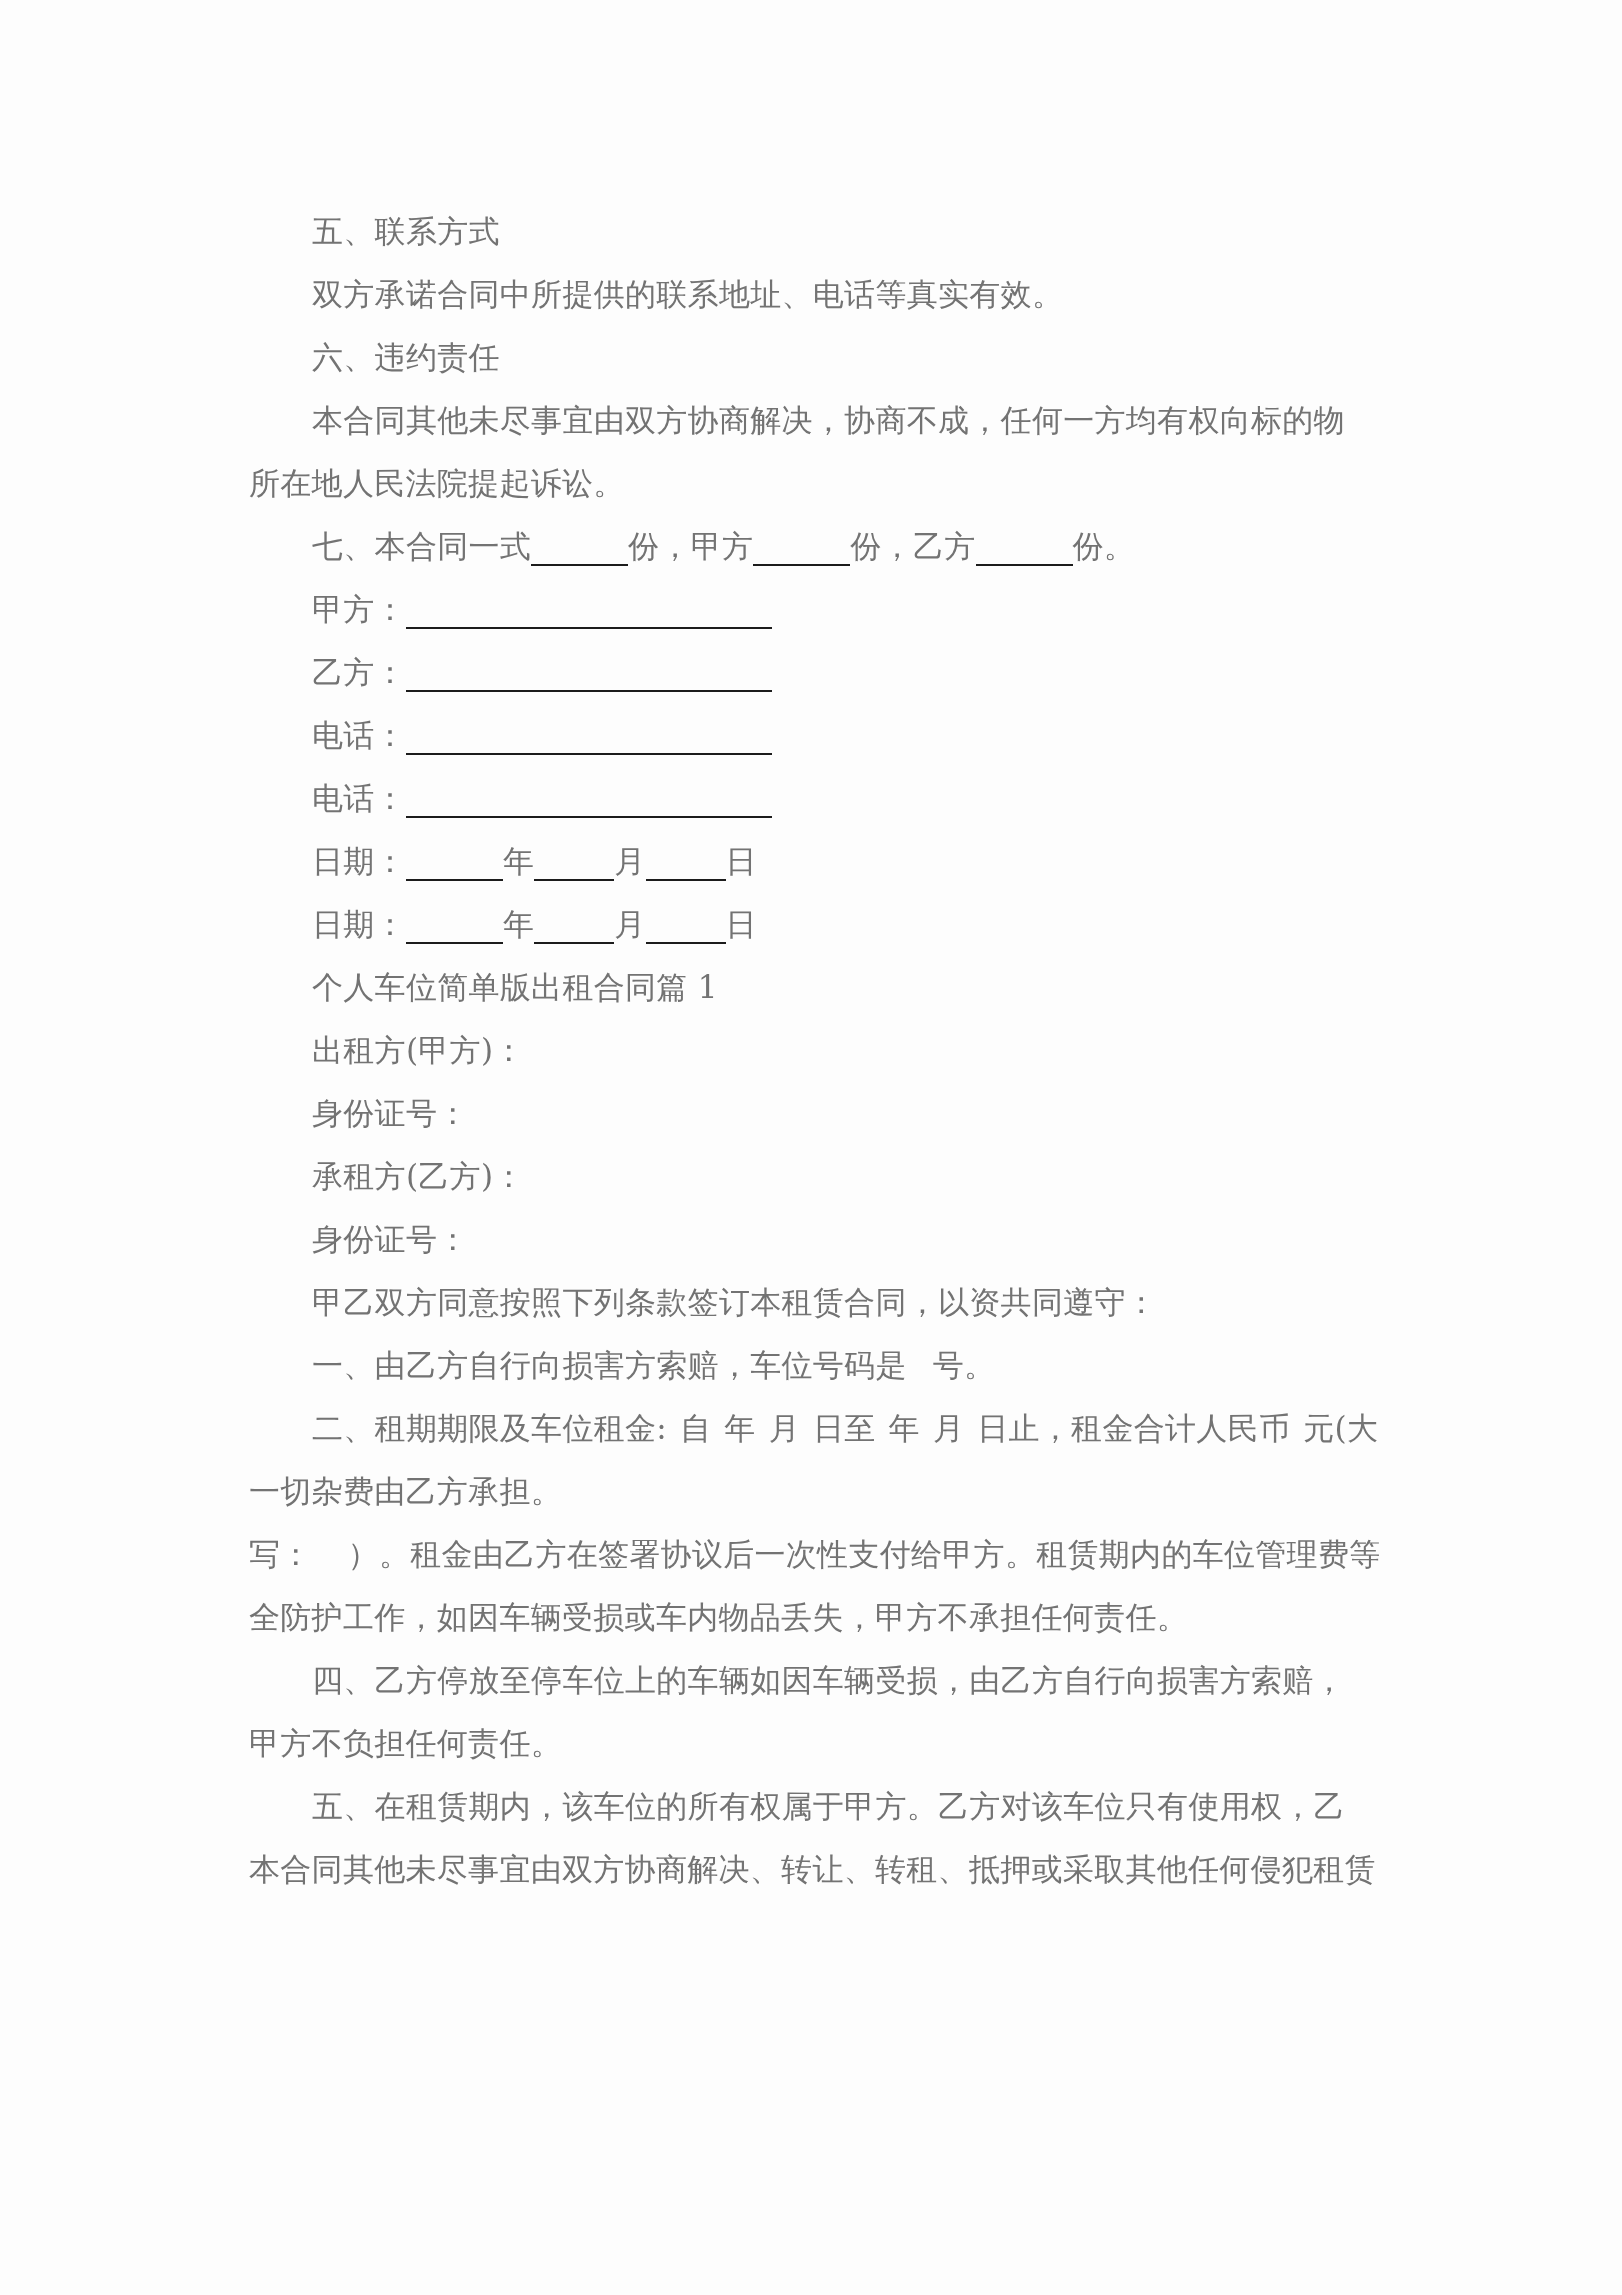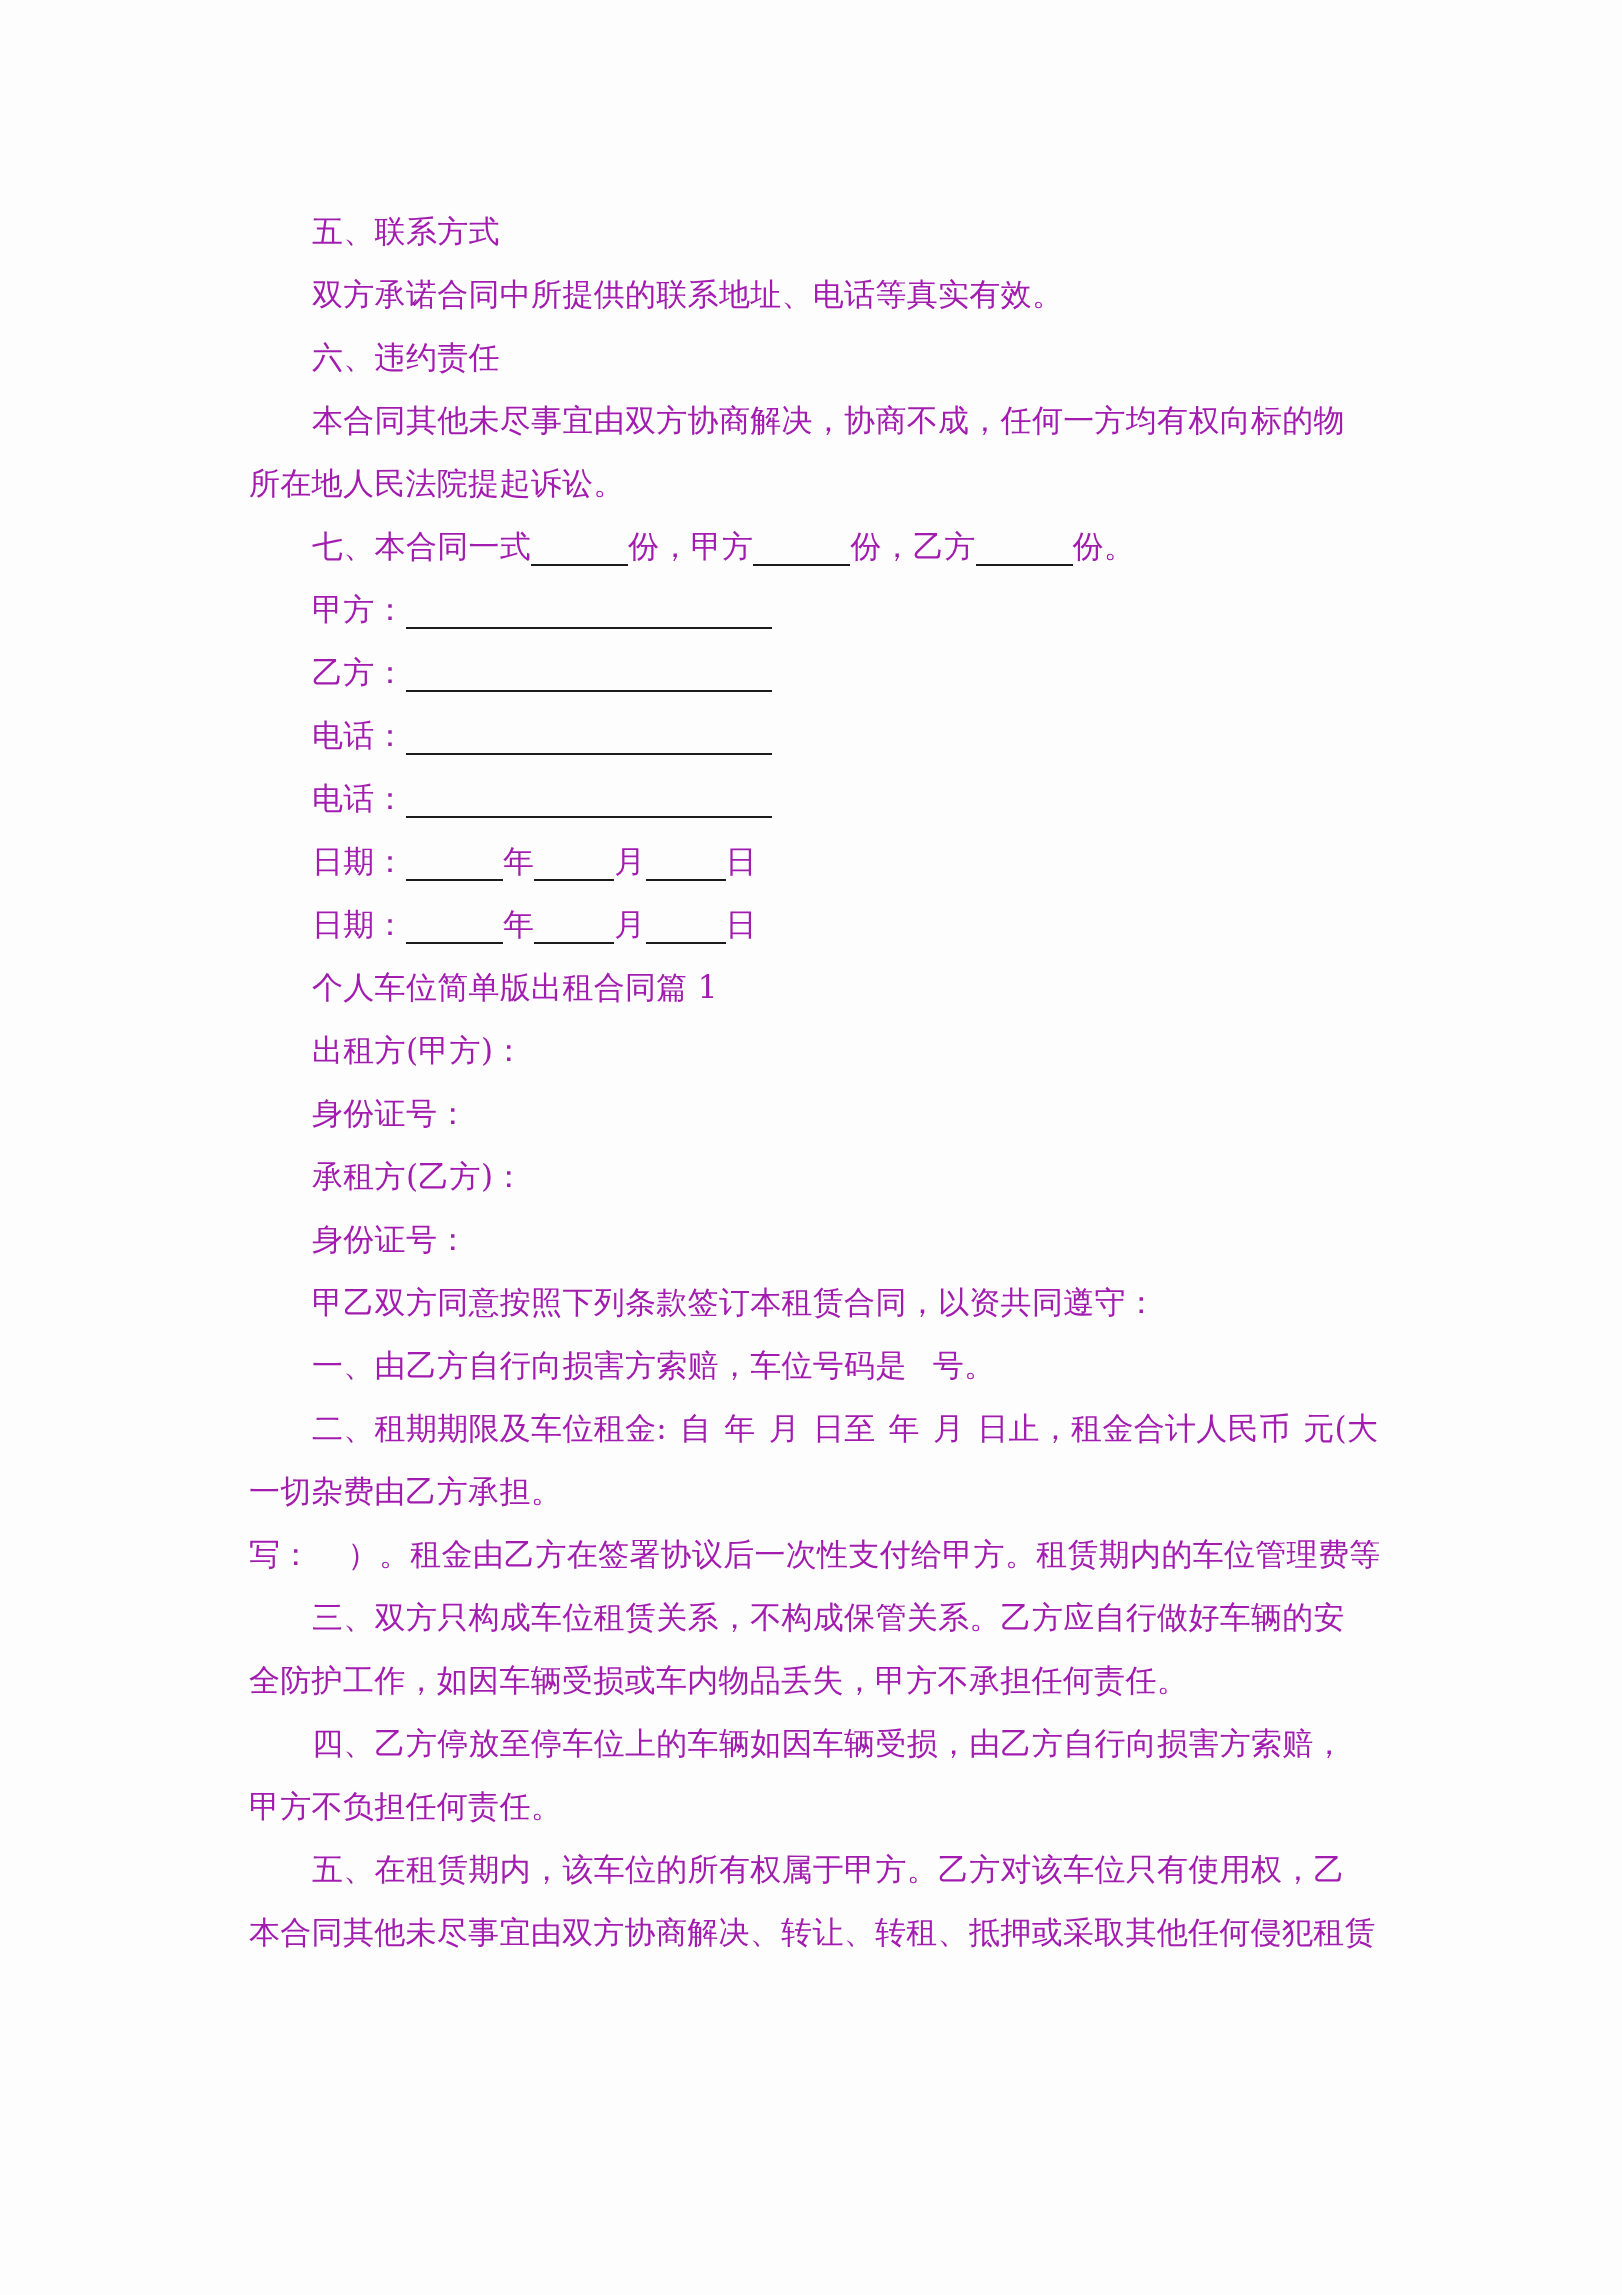--- a/index.html
+++ b/index.html
@@ -23,21 +23,21 @@
   }
   .doc-body {
     position: absolute;
     left: 249px;
     top: 200px;
     width: 1126px;
   }
   .line {
     font-family: "DejaVu Serif", "Liberation Serif", serif;
     font-size: 31px;
-    color: #a21caf;
+    color: #737373;
     line-height: 63px;
     height: 63px;
     white-space: nowrap;
     letter-spacing: 0.3px;
   }
   .line.indent {
     padding-left: 63px;
   }
   .blank {
     display: inline-block;
@@ -70,21 +70,20 @@
       <div class="line indent"><span>个人车位简单版出租合同篇 1</span></div>
       <div class="line indent"><span>出租方(甲方)：</span></div>
       <div class="line indent"><span>身份证号：</span></div>
       <div class="line indent"><span>承租方(乙方)：</span></div>
       <div class="line indent"><span>身份证号：</span></div>
       <div class="line indent"><span>甲乙双方同意按照下列条款签订本租赁合同，以资共同遵守：</span></div>
       <div class="line indent"><span>一、由乙方自行向损害方索赔，车位号码是</span><span class="gap" style="width: 26px;"></span><span>号。</span></div>
       <div class="line indent"><span>二、租期期限及车位租金:</span><span class="gap" style="width: 13px;"></span><span>自</span><span class="gap" style="width: 13px;"></span><span>年</span><span class="gap" style="width: 13px;"></span><span>月</span><span class="gap" style="width: 13px;"></span><span>日至</span><span class="gap" style="width: 13px;"></span><span>年</span><span class="gap" style="width: 13px;"></span><span>月</span><span class="gap" style="width: 13px;"></span><span>日止，租金合计人民币</span><span class="gap" style="width: 13px;"></span><span>元(大</span></div>
       <div class="line"><span>一切杂费由乙方承担。</span></div>
       <div class="line"><span>写：</span><span class="gap" style="width: 36px;"></span><span>）。租金由乙方在签署协议后一次性支付给甲方。租赁期内的车位管理费等</span></div>
-      <div class="line indent"><span>三、双方只构成车位租赁关系，不构成保管关系。乙方应自行做好车辆的安</span></div>
       <div class="line"><span>全防护工作，如因车辆受损或车内物品丢失，甲方不承担任何责任。</span></div>
       <div class="line indent"><span>四、乙方停放至停车位上的车辆如因车辆受损，由乙方自行向损害方索赔，</span></div>
       <div class="line"><span>甲方不负担任何责任。</span></div>
       <div class="line indent"><span>五、在租赁期内，该车位的所有权属于甲方。乙方对该车位只有使用权，乙</span></div>
       <div class="line"><span>本合同其他未尽事宜由双方协商解决、转让、转租、抵押或采取其他任何侵犯租赁</span></div>
     </div>
 </div>
 
 
 </body></html>

